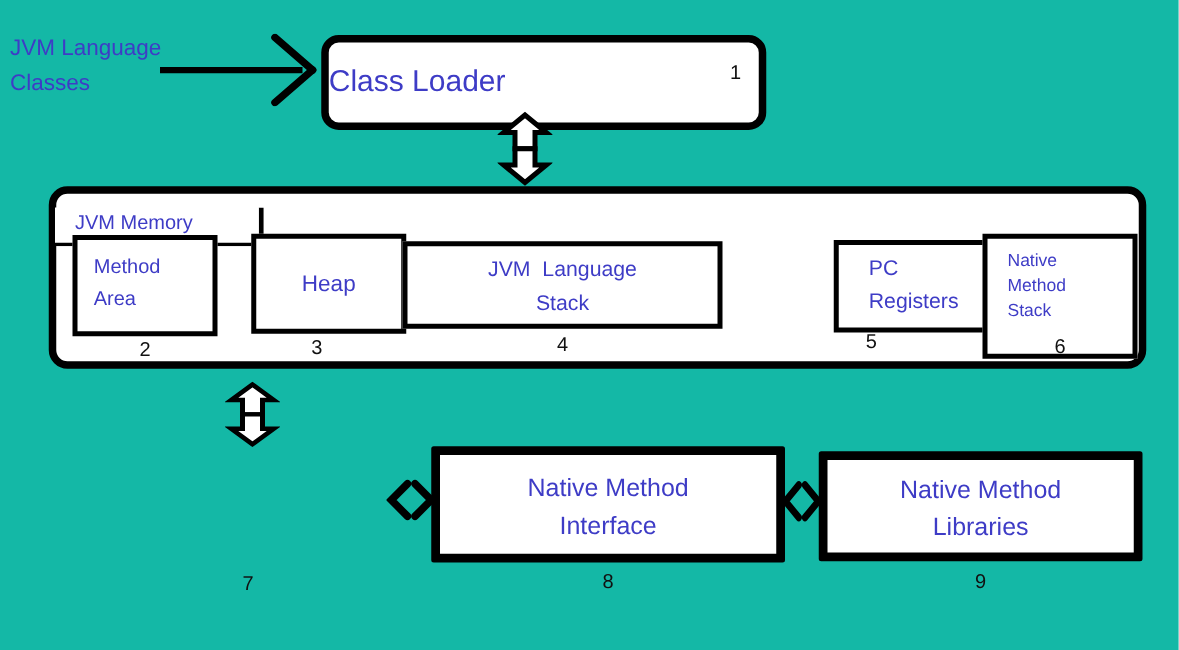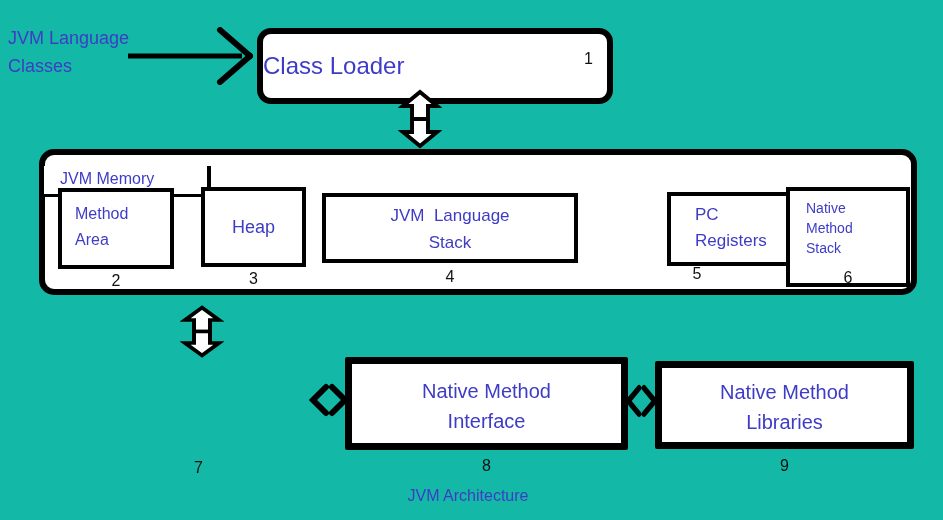--- a/index.html
+++ b/index.html
@@ -19,21 +19,21 @@
   .class-loader{left:257px;top:28px;width:356px;height:76px;border-width:6px;border-radius:14px;
     display:flex;align-items:center;justify-content:flex-start;font-size:24px;}
   .class-loader .badge{position:absolute;right:14px;top:16px;color:#111;font-size:16px;}
 
   .memory{left:39px;top:149px;width:878px;height:146px;border-width:6px;border-radius:15px;}
   .memory-label{position:absolute;left:-1px;top:-5px;width:167px;height:31px;
     border-right:4px solid #000;border-bottom:3px solid #000;background:#fff;
     font-size:16px;padding:4px 0 0 16px;box-sizing:border-box;border-radius:0 0 2px 0;margin-top:16px;}
   .method-area{left:13px;top:33px;width:116px;height:81px;border-width:4px;
     font-size:16px;line-height:26px;padding:9px 0 0 13px;}
-  .heap{left:156px;top:32px;width:105px;height:80px;border-width:4px;
+  .heap{left:156px;top:32px;width:124px;height:80px;border-width:4px;
     display:flex;align-items:center;justify-content:center;font-size:18px;}
   .jls{left:277px;top:38px;width:256px;height:70px;border-width:4px;
     font-size:17px;line-height:27px;text-align:center;padding-top:5px;}
   .pc-reg{left:578px;top:37px;width:148px;height:74px;border-width:4px;
     font-size:17px;line-height:26px;padding:6px 0 0 24px;margin-left:44px;}
   .nms{left:741px;top:32px;width:124px;height:100px;border-width:4px;
     font-size:14px;line-height:20px;padding:7px 0 0 16px;}
 
   .ee{left:84px;top:357px;width:229px;height:96px;border-width:7px;border-radius:2px;
     display:flex;align-items:center;justify-content:center;font-size:20px;}
@@ -117,15 +117,14 @@
       <polyline points="23,4 36,17 23,30" fill="none" stroke="#000" stroke-width="6" stroke-linecap="round"></polyline>
     </svg>
   </div>
   <div class="abs" style="left:625px;top:384px;width:33px;height:34px;">
     <svg width="33" height="34" viewBox="0 0 40 34" preserveAspectRatio="none">
       <polyline points="17,4 4,17 17,30" fill="none" stroke="#000" stroke-width="6" stroke-linecap="round"></polyline>
       <polyline points="23,4 36,17 23,30" fill="none" stroke="#000" stroke-width="6" stroke-linecap="round"></polyline>
     </svg>
   </div>
 
-  <div class="abs caption blue">JVM Architecture</div>
 
 </div>
 
 </body></html>

